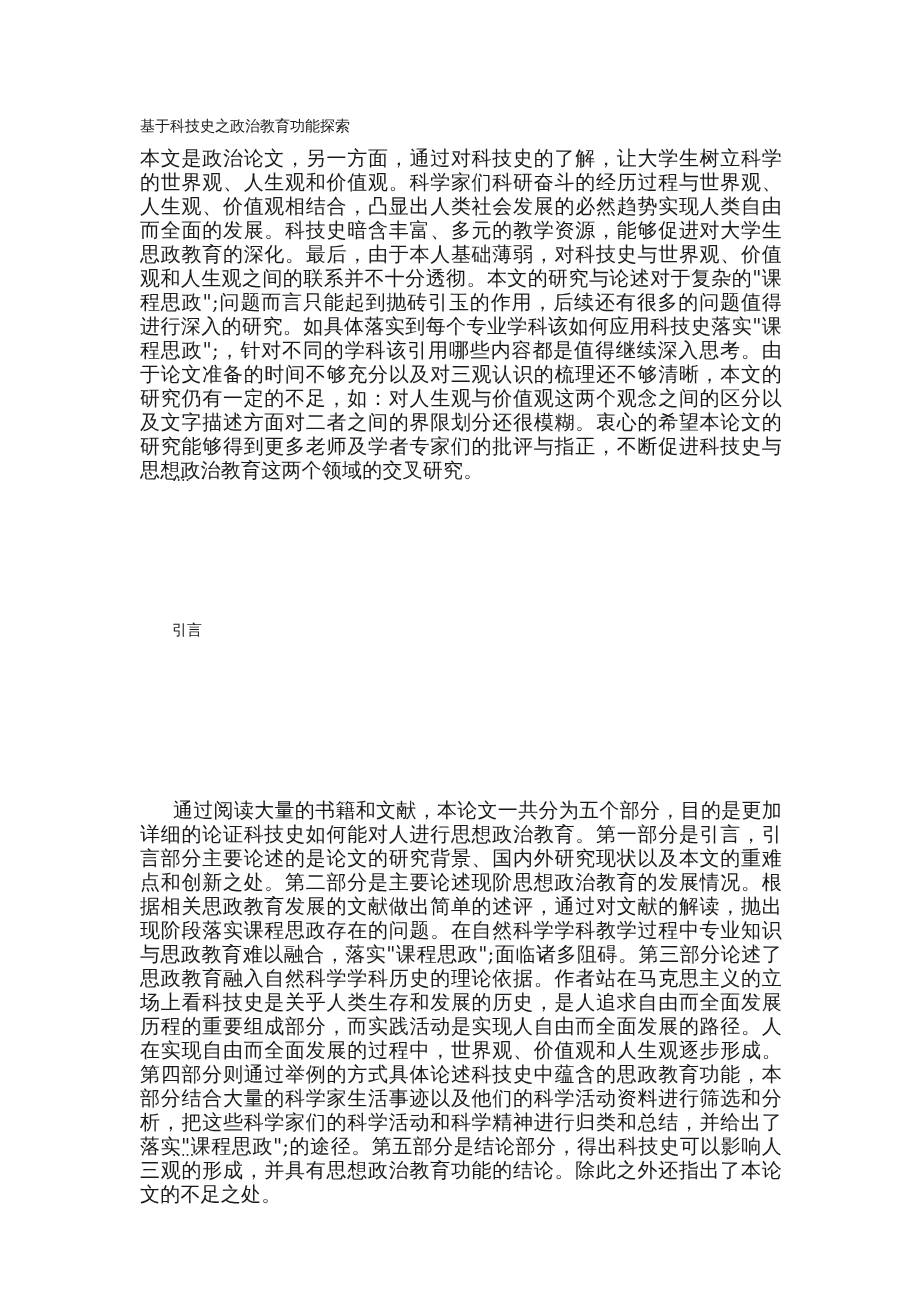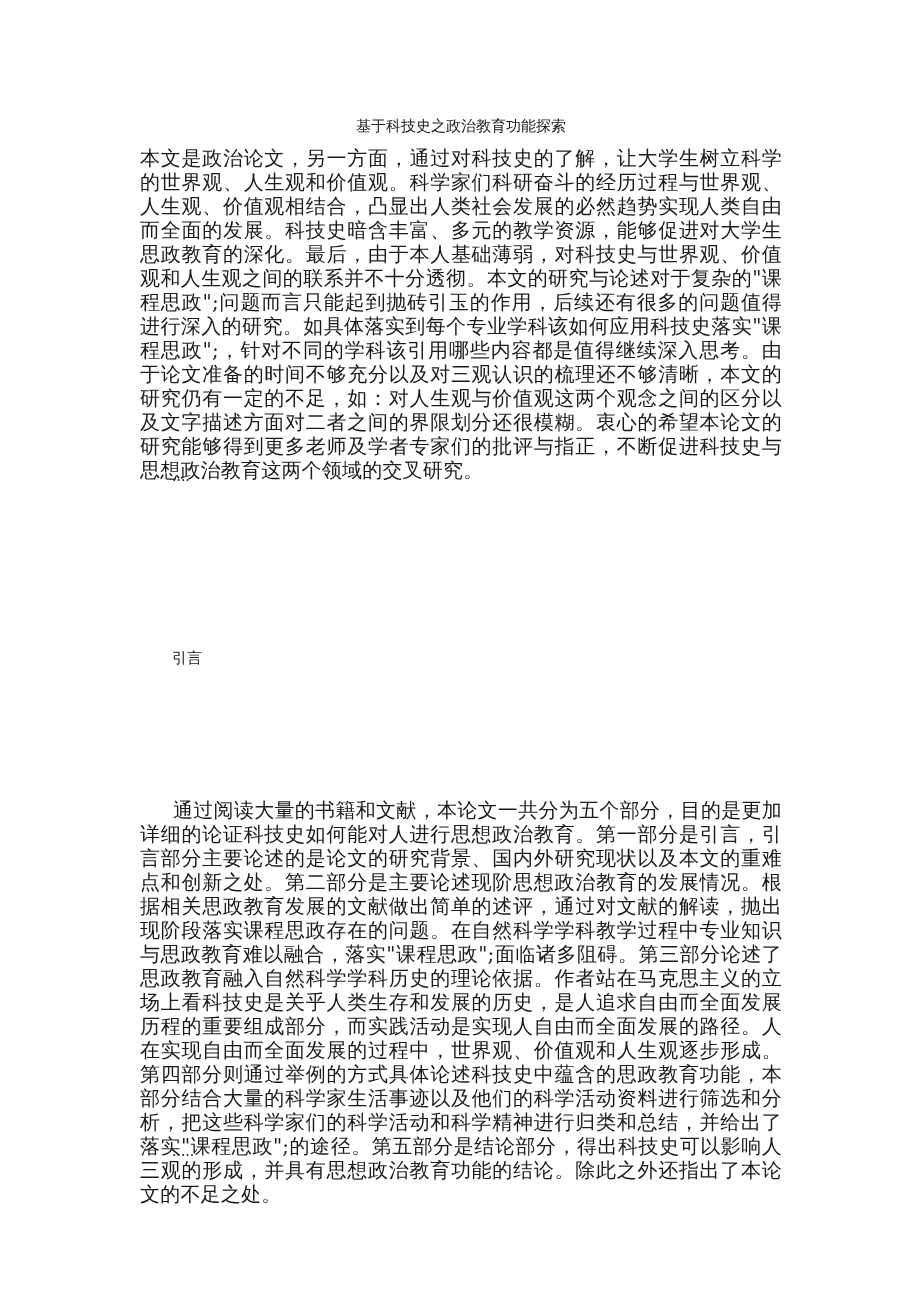--- a/index.html
+++ b/index.html
@@ -1,28 +1,28 @@
 <!DOCTYPE html>
 <html><head>
   <meta charset="utf-8">
   <style>
     html, body { margin: 0; padding: 0; background: #ffffff; }
     body { width: 920px; height: 1302px; position: relative; overflow: hidden;
       font-family: "DejaVu Serif", "Liberation Serif", serif; color: #1a1a1a; }
     .page { position: absolute; left: 140px; top: 0; width: 642px; }
-    .title { position: absolute; top: 116px; left: 0; width: 642px; text-align: center;
+    .title { position: absolute; top: 116px; left: 0; width: 642px; 
       font-size: 15px; line-height: 20px; }
     .para { position: absolute; left: 0; width: 642px; font-size: 20px; line-height: 24px;
       text-align: justify; word-break: break-all; letter-spacing: 0.2px; }
     .p1 { top: 146px; }
     .p2 { top: 750px; text-indent: 33px; margin-top: 48px; }
     .dots { position: absolute; left: 32px; font-size: 14px; line-height: 16px; }
     .d1 { top: 468px; }
     .d2 { top: 1143px; }
-    .heading { position: absolute; left: 32px; top: 648px; font-size: 15px; line-height: 20px; }
+    .heading { position: absolute; left: 32px; top: 620px; font-size: 15px; line-height: 20px; }
   </style>
 </head>
 <body>
 
 <div class="page">
   <div class="title">基于科技史之政治教育功能探索</div>
   <div class="para p1">本文是政治论文，另一方面，通过对科技史的了解，让大学生树立科学的世界观、人生观和价值观。科学家们科研奋斗的经历过程与世界观、人生观、价值观相结合，凸显出人类社会发展的必然趋势实现人类自由而全面的发展。科技史暗含丰富、多元的教学资源，能够促进对大学生思政教育的深化。最后，由于本人基础薄弱，对科技史与世界观、价值观和人生观之间的联系并不十分透彻。本文的研究与论述对于复杂的"课程思政";问题而言只能起到抛砖引玉的作用，后续还有很多的问题值得进行深入的研究。如具体落实到每个专业学科该如何应用科技史落实"课程思政";，针对不同的学科该引用哪些内容都是值得继续深入思考。由于论文准备的时间不够充分以及对三观认识的梳理还不够清晰，本文的研究仍有一定的不足，如：对人生观与价值观这两个观念之间的区分以及文字描述方面对二者之间的界限划分还很模糊。衷心的希望本论文的研究能够得到更多老师及学者专家们的批评与指正，不断促进科技史与思想政治教育这两个领域的交叉研究。</div>
   <div class="dots d1">....</div>
   <div class="heading">引言</div>
   <div class="para p2">通过阅读大量的书籍和文献，本论文一共分为五个部分，目的是更加详细的论证科技史如何能对人进行思想政治教育。第一部分是引言，引言部分主要论述的是论文的研究背景、国内外研究现状以及本文的重难点和创新之处。第二部分是主要论述现阶思想政治教育的发展情况。根据相关思政教育发展的文献做出简单的述评，通过对文献的解读，抛出现阶段落实课程思政存在的问题。在自然科学学科教学过程中专业知识与思政教育难以融合，落实"课程思政";面临诸多阻碍。第三部分论述了思政教育融入自然科学学科历史的理论依据。作者站在马克思主义的立场上看科技史是关乎人类生存和发展的历史，是人追求自由而全面发展历程的重要组成部分，而实践活动是实现人自由而全面发展的路径。人在实现自由而全面发展的过程中，世界观、价值观和人生观逐步形成。第四部分则通过举例的方式具体论述科技史中蕴含的思政教育功能，本部分结合大量的科学家生活事迹以及他们的科学活动资料进行筛选和分析，把这些科学家们的科学活动和科学精神进行归类和总结，并给出了落实"课程思政";的途径。第五部分是结论部分，得出科技史可以影响人三观的形成，并具有思想政治教育功能的结论。除此之外还指出了本论文的不足之处。</div>

